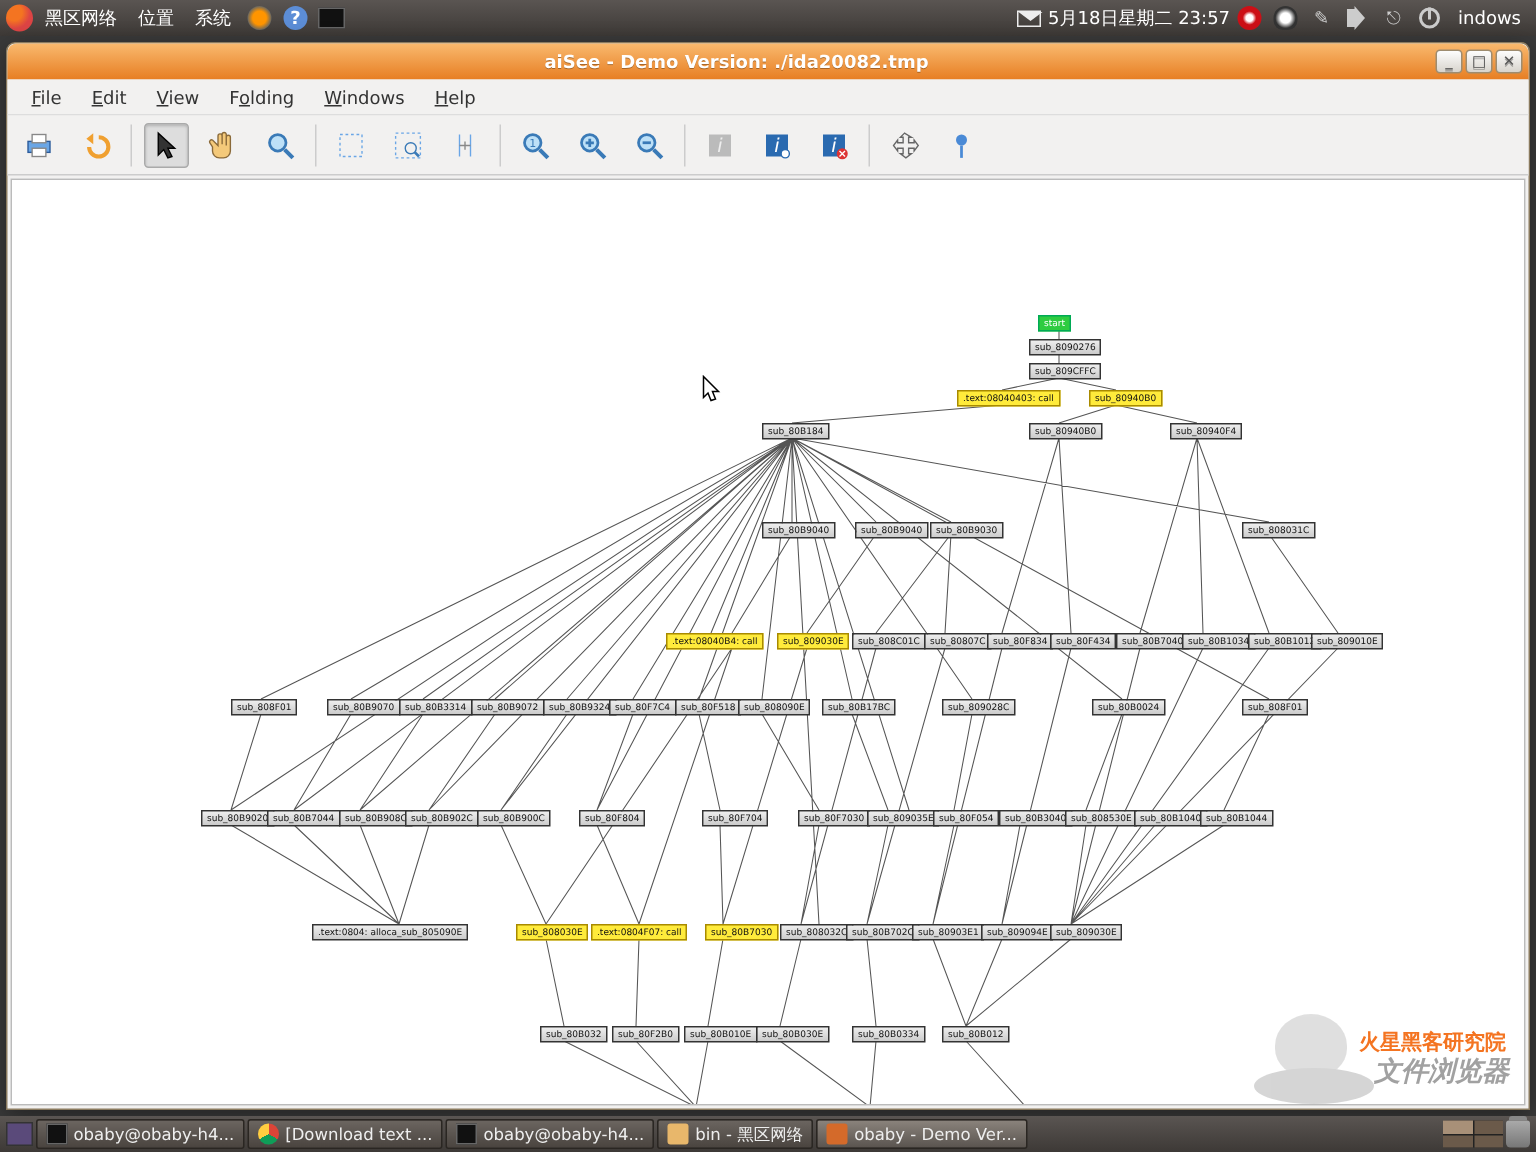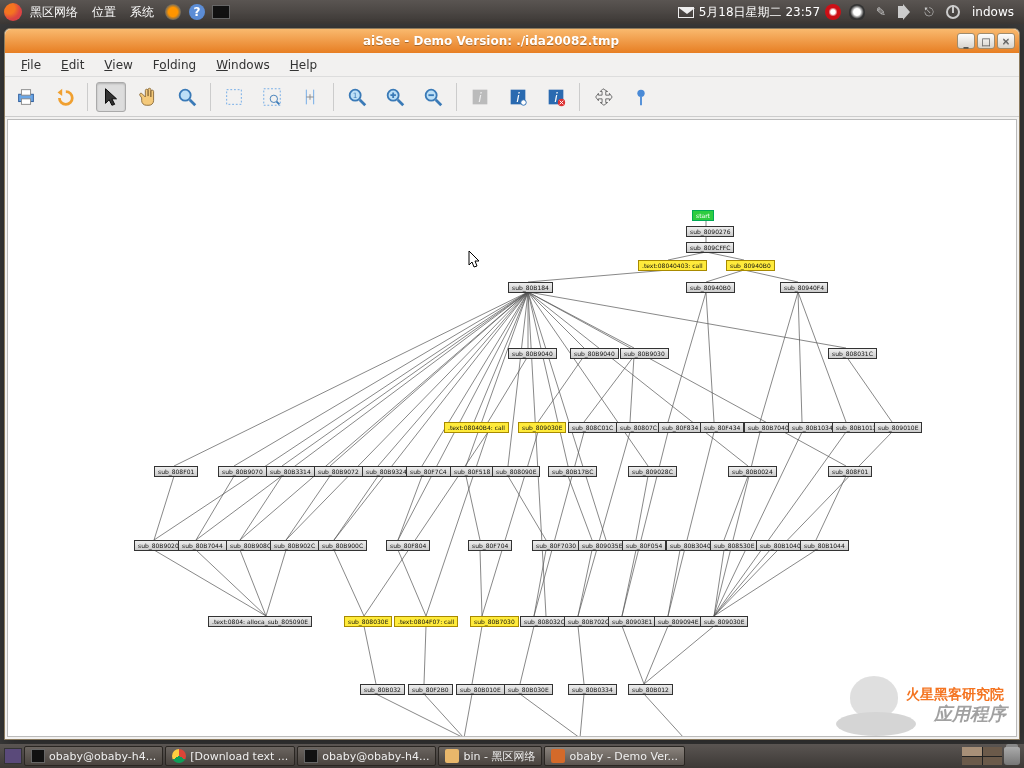--- a/index.html
+++ b/index.html
@@ -299,21 +299,21 @@
         <div class="node" style="left: 560px; top: 564px;">sub_80B0334</div>
         <div class="node" style="left: 620px; top: 564px;">sub_80B012</div>
       </div>
     <div class="cursor">
         <svg viewBox="0 0 16 20">
           <path d="M1 1l0 14 3-3 2 5 3-1-2-5 4 0z" fill="#fff" stroke="#000"></path>
         </svg>
       </div>
     <div class="wmimg"></div>
     <div class="watermark">火星黑客研究院</div>
-    <div class="watermark2">应用程序</div>
+    <div class="watermark2">文件浏览器</div>
   </div>
 </div>
 
 <div class="bottom-panel">
   <span class="desk"></span>
   <div id="tasks" style="display:flex;gap:2px;flex:1">
       <div class="task">
         <span class="ticn" style="background: rgb(17, 17, 17); border: 1px solid rgb(102, 102, 102);"></span>
         <span class="tlbl">obaby@obaby-h4...</span>
       </div>

